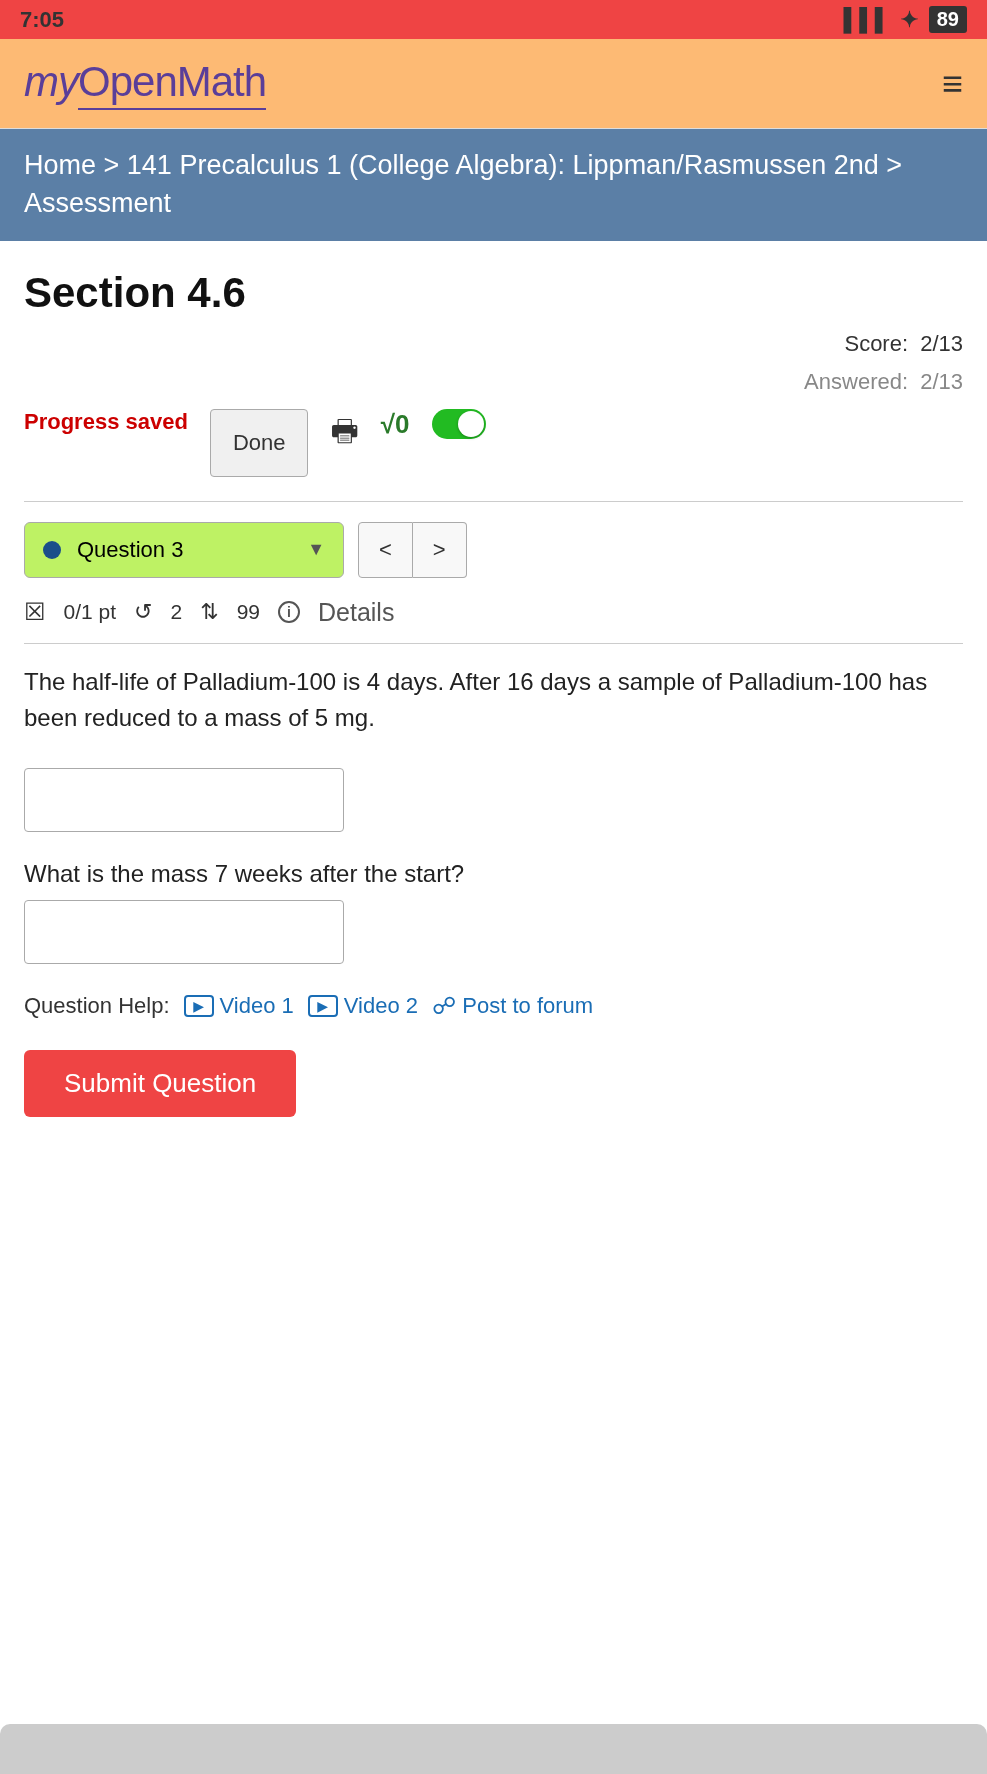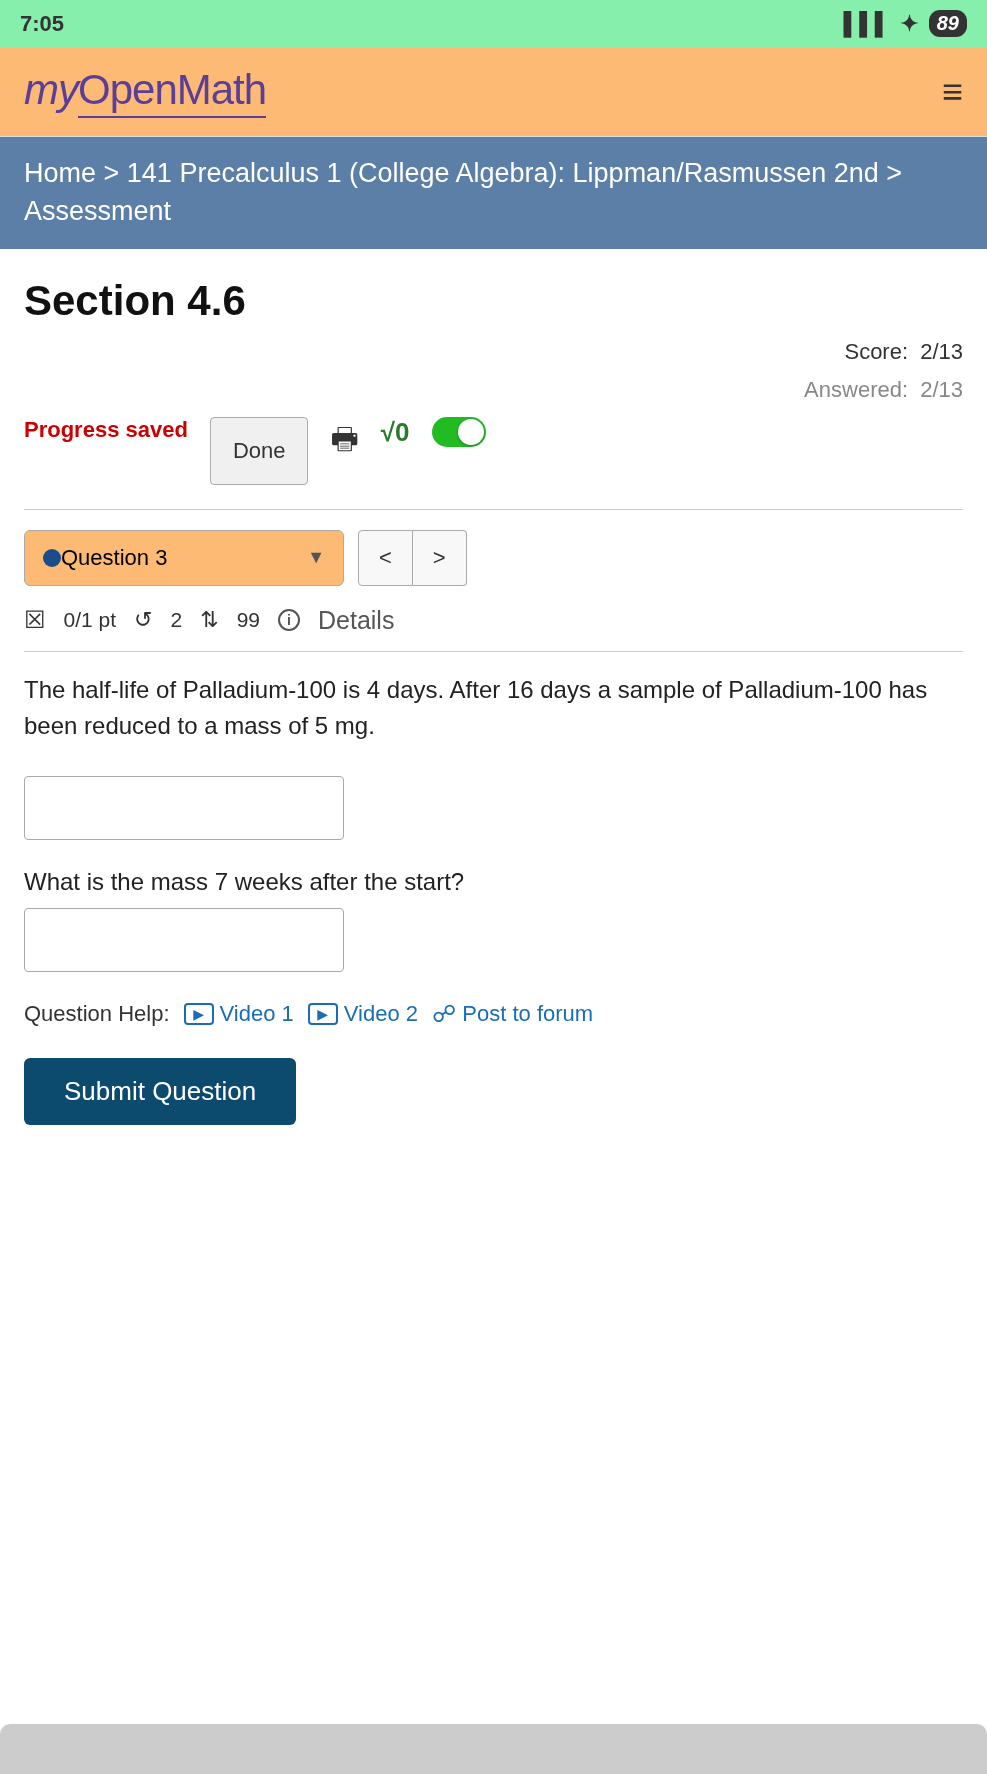--- a/index.html
+++ b/index.html
@@ -8,28 +8,28 @@
     body {
       font-family: Arial, sans-serif;
       background: #f0f0f0;
       width: 987px;
       min-height: 1774px;
       overflow-x: hidden;
     }
 
     
     .status-bar {
-      background: #86efac;
+      background: #ef4444;
       display: flex;
       justify-content: space-between;
       align-items: center;
       padding: 6px 20px;
       font-size: 22px;
       font-weight: bold;
-      height: 47px;
+      height: 39px;
     }
     .status-bar-left { color: #333; }
     .status-bar-right { display: flex; gap: 10px; align-items: center; color: #333; }
 
     
     .header {
       background: #fdba74;
       display: flex;
       justify-content: space-between;
       align-items: center;
@@ -161,28 +161,28 @@
       align-items: center;
       gap: 14px;
       margin-bottom: 20px;
       border-top: 1px solid #ccc;
       padding-top: 20px;
     }
 
     .question-dropdown {
       display: flex;
       align-items: center;
-      gap: 0;
+      gap: 16px;
       border: 1px solid #aaa;
       border-radius: 6px;
       padding: 14px 18px;
       font-size: 22px;
       min-width: 320px;
       cursor: pointer;
-      background: #fdba74;
+      background: #bef264;
     }
 
     .question-dot {
       width: 18px;
       height: 18px;
       border-radius: 50%;
       background: #1a4e8a;
       display: inline-block;
       flex-shrink: 0;
     }
@@ -299,21 +299,21 @@
       position: relative;
     }
 
     .forum-icon {
       font-size: 24px;
       color: #1a6db5;
     }
 
     
     .submit-btn {
-      background: #0c4a6e;
+      background: #ef4444;
       color: #fff;
       border: none;
       border-radius: 6px;
       padding: 18px 40px;
       font-size: 26px;
       cursor: pointer;
       font-weight: normal;
     }
 
     
@@ -327,21 +327,21 @@
     }
   </style>
 </head>
 <body>
 
 <div class="status-bar">
   <span class="status-bar-left">7:05</span>
   <div class="status-bar-right">
     <span>▌▌▌</span>
     <span>✦</span>
-    <span style="background:#333;color:#fff;padding:2px 8px;border-radius:11px;font-size:20px;font-style:italic;">89</span>
+    <span style="background:#333;color:#fff;padding:2px 8px;border-radius:3px;font-size:20px;">89</span>
   </div>
 </div>
 
 <div class="header">
   <div class="logo">
     <span class="my">my</span><span class="logo-underline">OpenMath</span>
   </div>
   <button class="hamburger">≡</button>
 </div>
 

